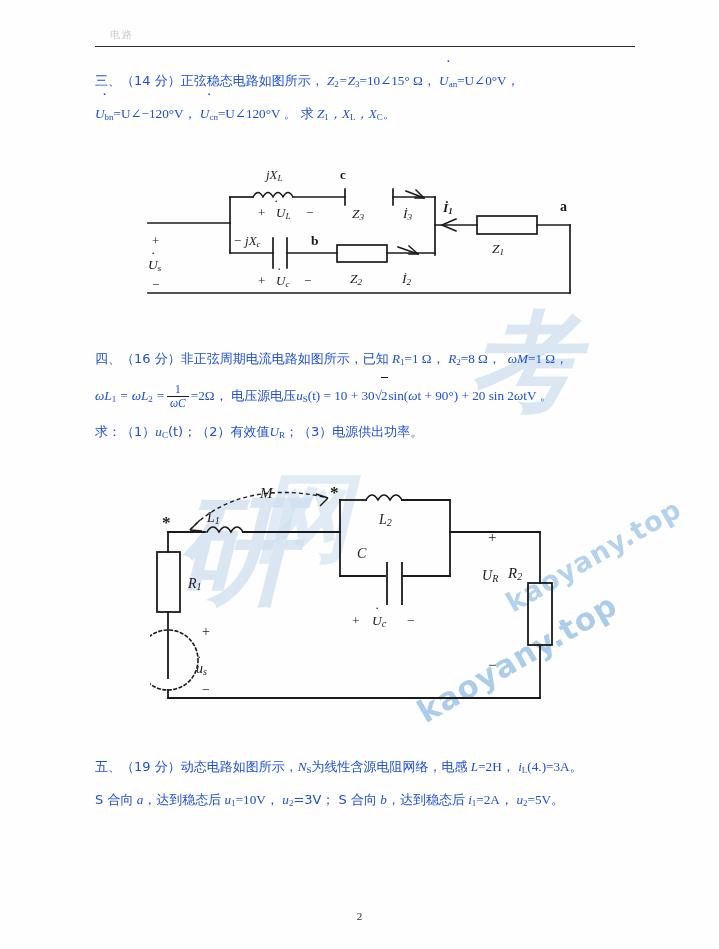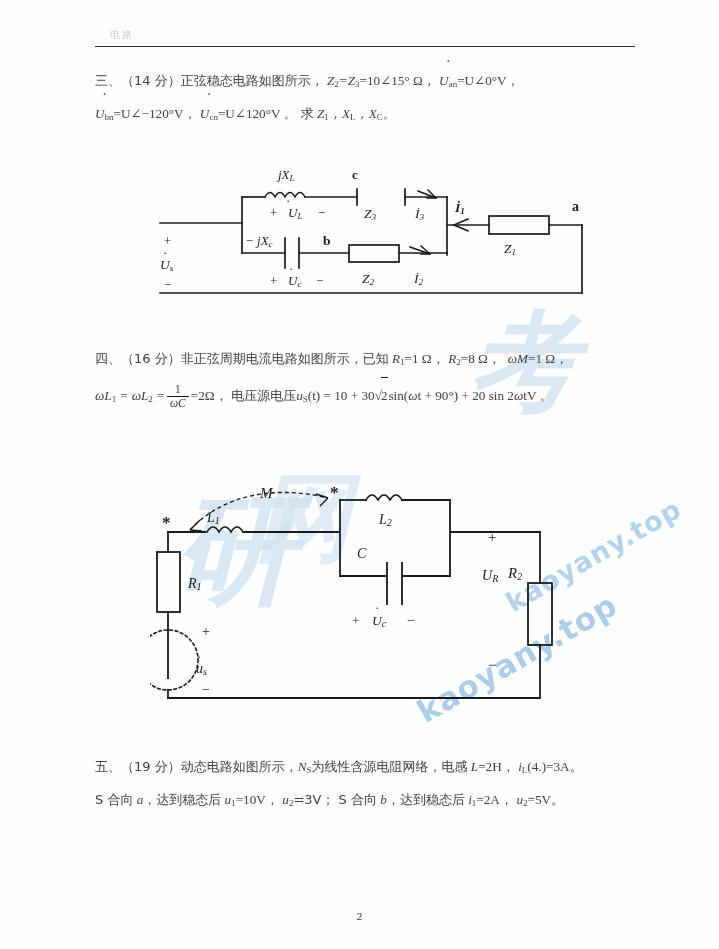--- a/index.html
+++ b/index.html
@@ -52,21 +52,21 @@
     color: #2b2b2b;
   }
 
   
   .qblock {
     position: absolute;
     left: 95px;
     width: 545px;
     font-size: 13.2px;
     line-height: 30px;
-    color: #404040;
+    color: #1d4ed8;
   }
   .qline { white-space: nowrap; }
   .zh { font-family: "DejaVu Sans", "Liberation Sans", sans-serif; font-size: 13px; }
   .it { font-style: italic; font-family: "Liberation Serif", serif; }
   sub { font-size: 9px; vertical-align: -2px; font-style: normal;}
   .dotacc { position: relative; display: inline-block; }
   .dotacc::before {
     content: "\00B7";
     position: absolute;
     left: 50%;
@@ -145,21 +145,21 @@
       <span class="dotacc it">U<sub>an</sub></span><span>=U∠0°V</span><span class="zh">，</span>
     </div>
     <div class="qline">
       <span class="dotacc it">U<sub>bn</sub></span><span>=U∠−120°V</span><span class="zh">，</span>
       <span class="dotacc it">U<sub>cn</sub></span><span>=U∠120°V</span>
       <span class="zh">。 求</span>
       <span class="it">Z<sub>1</sub>，X<sub>L</sub>，X<sub>C</sub></span><span class="zh">。</span>
     </div>
   </div>
 
-  <div class="circuit" style="left:152px; top:165px;">
+  <div class="circuit" style="left:140px; top:165px;">
     <svg width="450" height="140" viewBox="0 0 450 140">
       <g stroke="#1a1a1a" stroke-width="1.7" fill="none" stroke-linecap="square">
 
         <line x1="8" y1="58" x2="90" y2="58"></line>
 
         <line x1="8" y1="128" x2="430" y2="128"></line>
 
         <line x1="90" y1="32" x2="90" y2="88"></line>
 
         <line x1="90" y1="32" x2="113" y2="32"></line>
@@ -231,20 +231,23 @@
     <div class="qline">
       <span class="zh">四、（16 分）非正弦周期电流电路如图所示，已知</span>
       <span class="it">R<sub>1</sub></span><span>=1 Ω，</span>
       <span class="it">R<sub>2</sub></span><span>=8 Ω，</span>
       &nbsp;<span class="it">ωM</span><span>=1 Ω，</span>
     </div>
     <div class="qline" style="line-height:36px;">
       <span class="it">ωL<sub>1</sub> = ωL<sub>2</sub> =</span><span class="frac"><span class="num">1</span><span class="den it">ωC</span></span><span>=2Ω，</span>
       <span class="zh">电压源电压</span><span class="it">u<sub>S</sub></span><span>(t) = 10 + 30</span><span>√<span class="rad">2</span></span><span>sin(</span><span class="it">ω</span><span>t + 90°) + 20 sin 2</span><span class="it">ω</span><span>tV 。</span>
     </div>
+    <div class="qline">
+      <span class="zh">求：（1）</span><span class="it">u<sub>C</sub></span><span class="zh">(t)；（2）有效值</span><span class="it">U<sub>R</sub></span><span class="zh">；（3）电源供出功率。</span>
+    </div>
   </div>
 
   <div class="circuit" style="left:150px; top:470px;">
     <svg width="460" height="240" viewBox="0 0 460 240">
       <g stroke="#1a1a1a" stroke-width="1.8" fill="none" stroke-linecap="square">
 
         <line x1="18" y1="62" x2="55" y2="62"></line>
 
         <path d="M57 62 q6 -10 12 0 q6 -10 12 0 q6 -10 12 0" stroke-width="1.6"></path>
         <line x1="93" y1="62" x2="190" y2="62"></line>

